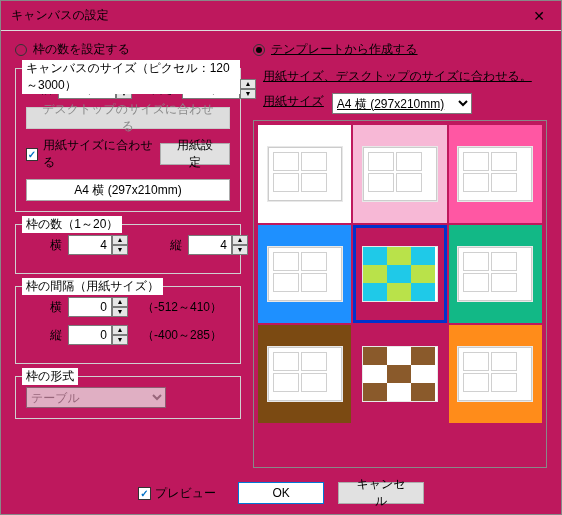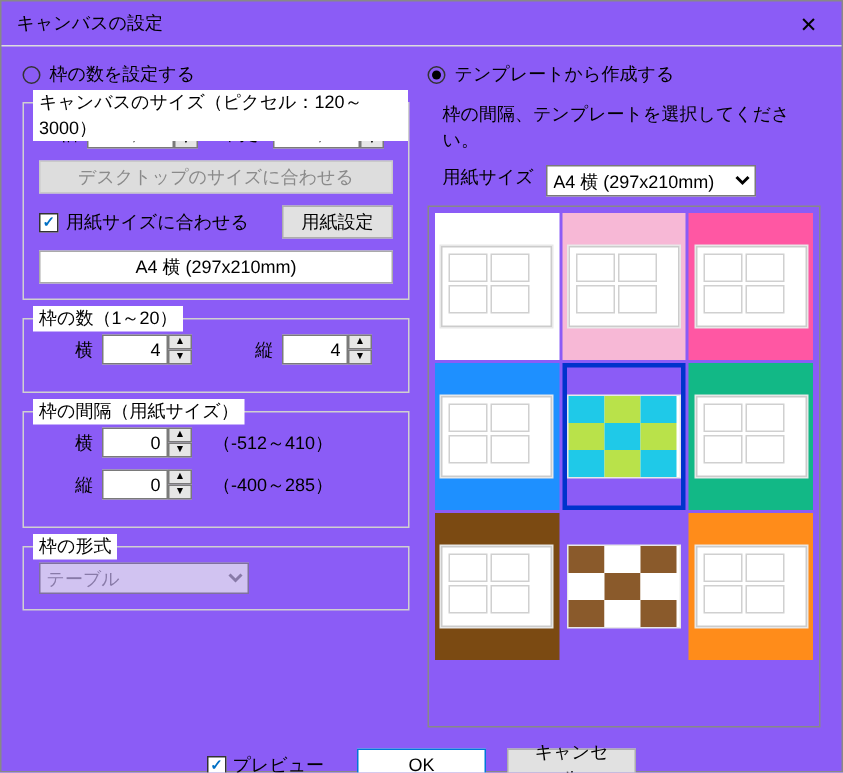--- a/index.html
+++ b/index.html
@@ -1,23 +1,23 @@
 <!DOCTYPE html>
 <html><head>
 <meta charset="utf-8">
 <style>
   * { box-sizing: border-box; font-family: "Yu Gothic UI", "Meiryo", sans-serif; }
   body { margin: 0; background: #fff; font-size: 12px; color: #000; }
-  .window { width: 562px; height: 515px; border: 1px solid #888; background: #8b5cf6; position: relative; }
+  .window { width: 562px; height: 515px; border: 1px solid #888; background: #be185d; position: relative; }
   .titlebar { height: 30px; display: flex; align-items: center; justify-content: space-between; padding: 0 0 0 10px; border-bottom: 1px solid #ddd; }
   .titlebar .title { font-size: 12px; }
   .closex { width: 44px; height: 30px; display:flex; align-items:center; justify-content:center; font-size:14px; cursor:pointer; }
   .body { display:flex; padding: 10px 14px 6px 14px; gap: 12px; }
-  .left { width: 258px; }
-  .right { flex:1; }
+  .left { width: 226px; }
+  .right { flex:1;text-decoration:underline; }
   .radio-row { display:flex; align-items:center; gap:6px; margin-bottom:10px; }
   .radio { width:12px; height:12px; border-radius:50%; border:1px solid #333; display:inline-flex; align-items:center; justify-content:center; }
   .radio.selected::after { content:""; width:6px; height:6px; border-radius:50%; background:#000; display:block; }
   .group { border:1px solid #d0d0d0; padding: 10px 10px 10px 10px; margin-bottom:12px; position:relative; }
   .group-title { position:absolute; top:-9px; left:6px; background:#fff; padding:0 4px; font-size:12px; }
   .row { display:flex; align-items:center; gap:6px; margin-bottom:8px; }
   .label { min-width:26px; text-align:right; }
   .spin { display:flex; align-items:center; }
   .spin input { width:58px; height:20px; border:1px solid #7a7a7a; text-align:right; padding:0 4px; font-size:12px; }
   .spin .btns { display:flex; flex-direction:column; }
@@ -152,21 +152,21 @@
         </select>
       </div>
 
     </div>
 
     <div class="right">
       <div class="radio-row">
         <span class="radio selected"></span>
         <span>テンプレートから作成する</span>
       </div>
-      <div class="hint">枠の間隔、テンプレートを選択してください。</div>
+      <div class="hint">用紙サイズ、デスクトップのサイズに合わせる。</div>
       <div class="selline">
         <span>用紙サイズ</span>
         <select class="combo">
           <option>A4 横 (297x210mm)</option>
         </select>
       </div>
       <div class="thumbgrid" id="thumbgrid">
           <div class="thumb">
             <div class="bg" style="background:#ffffff"></div>
             <div class="page">

